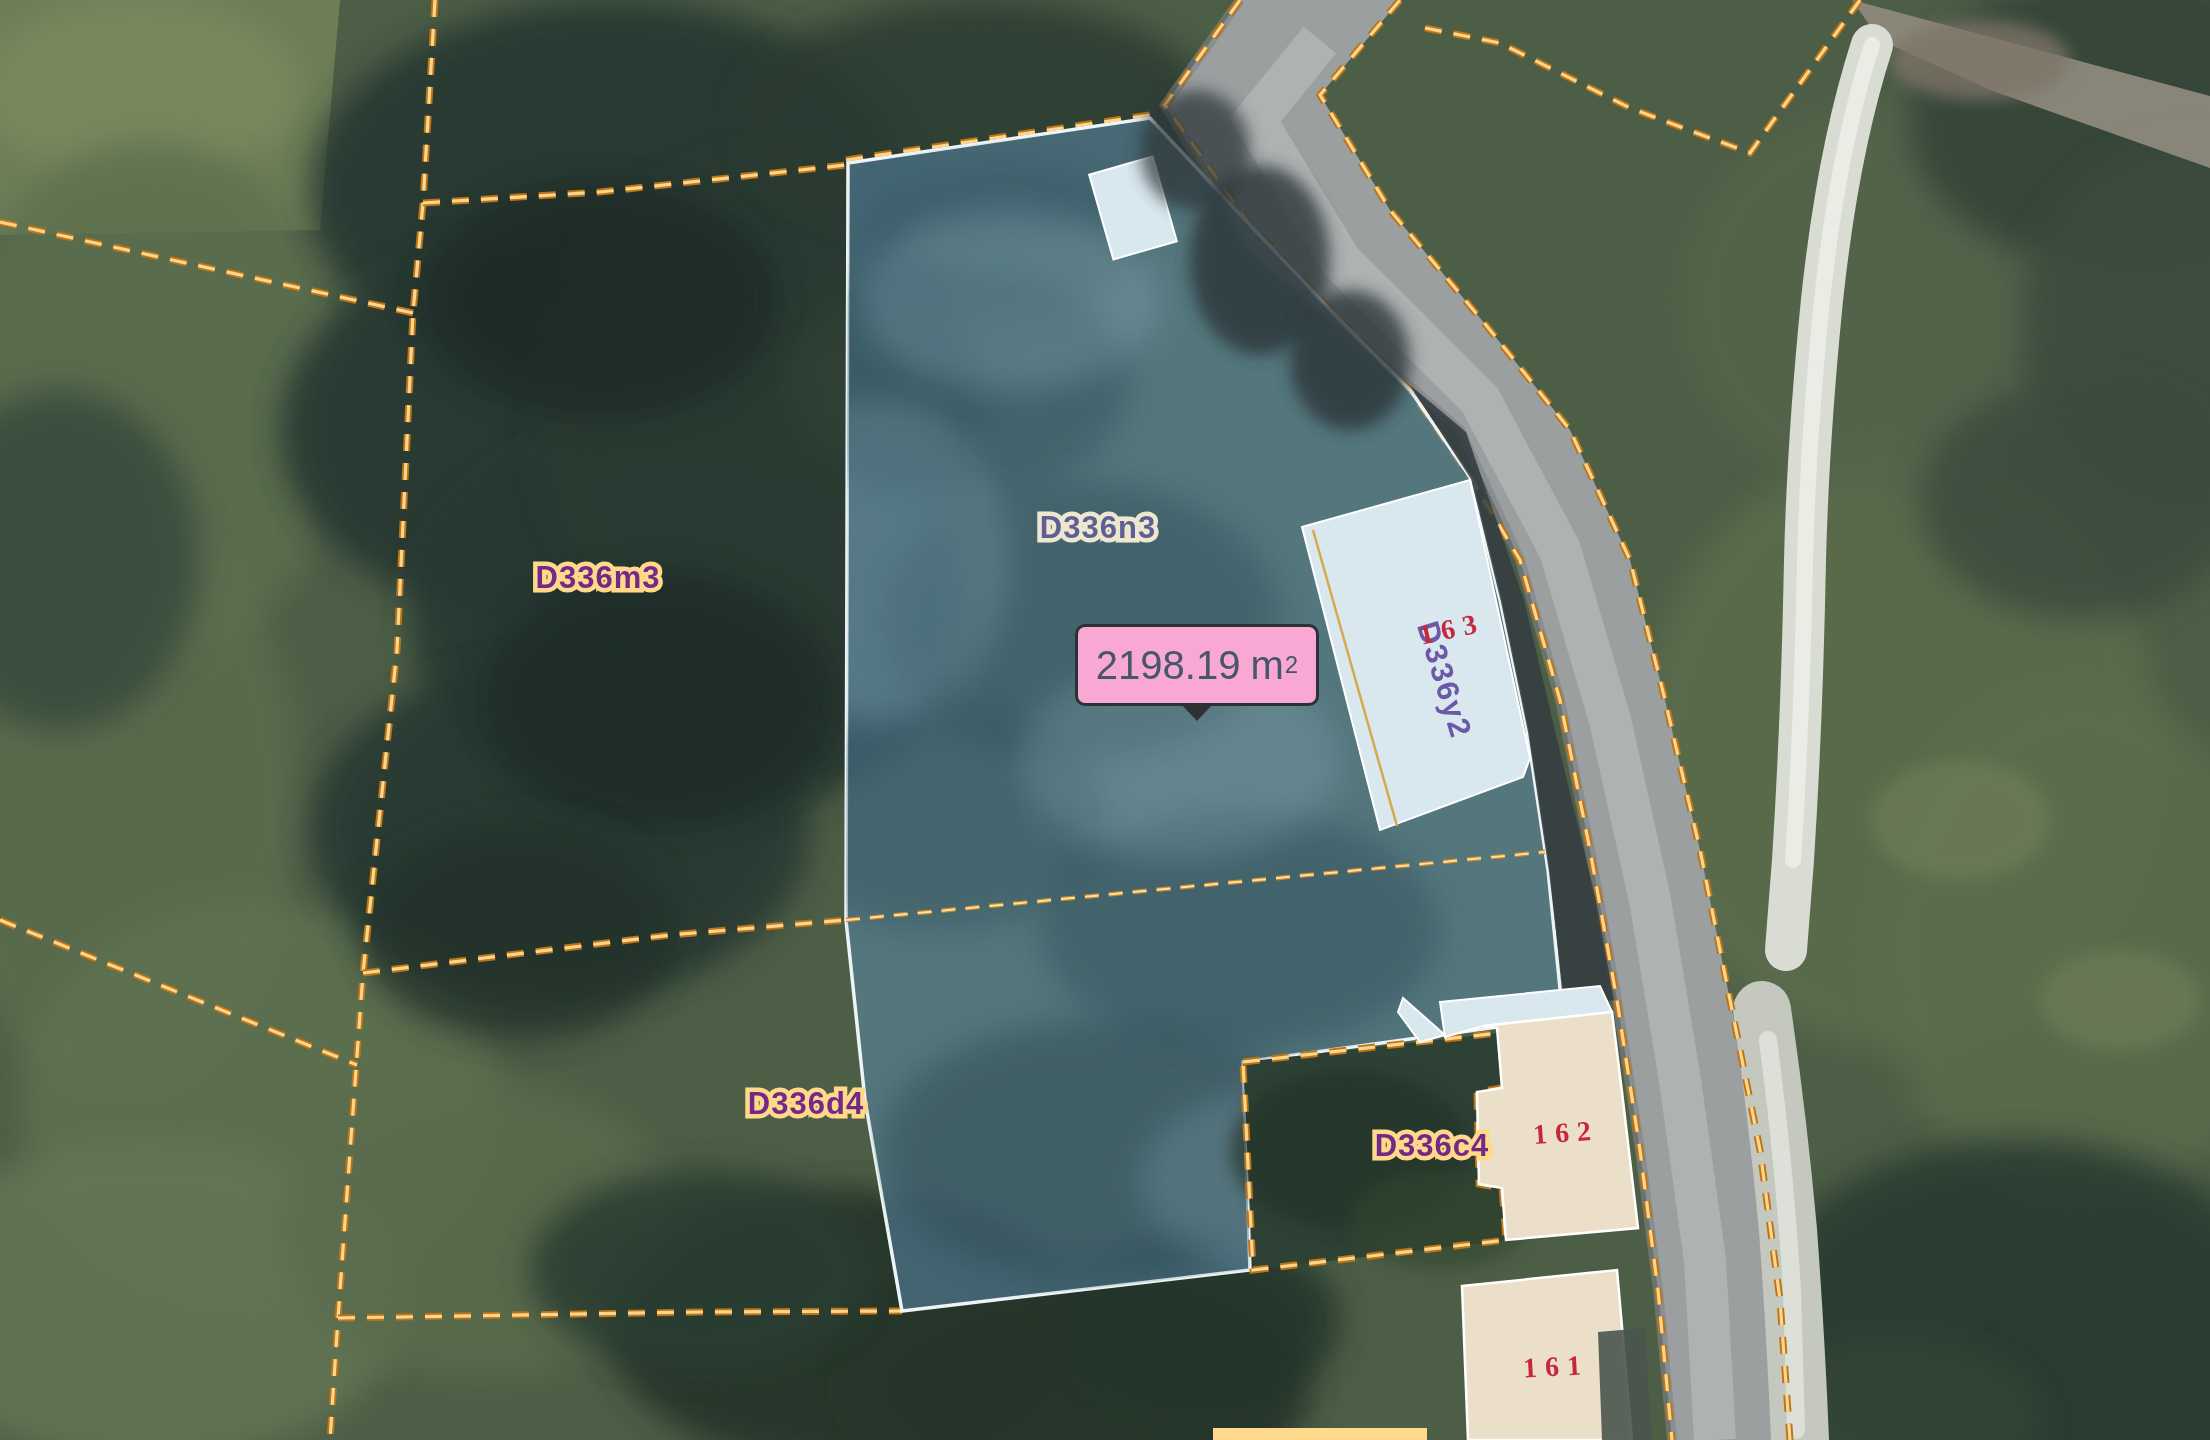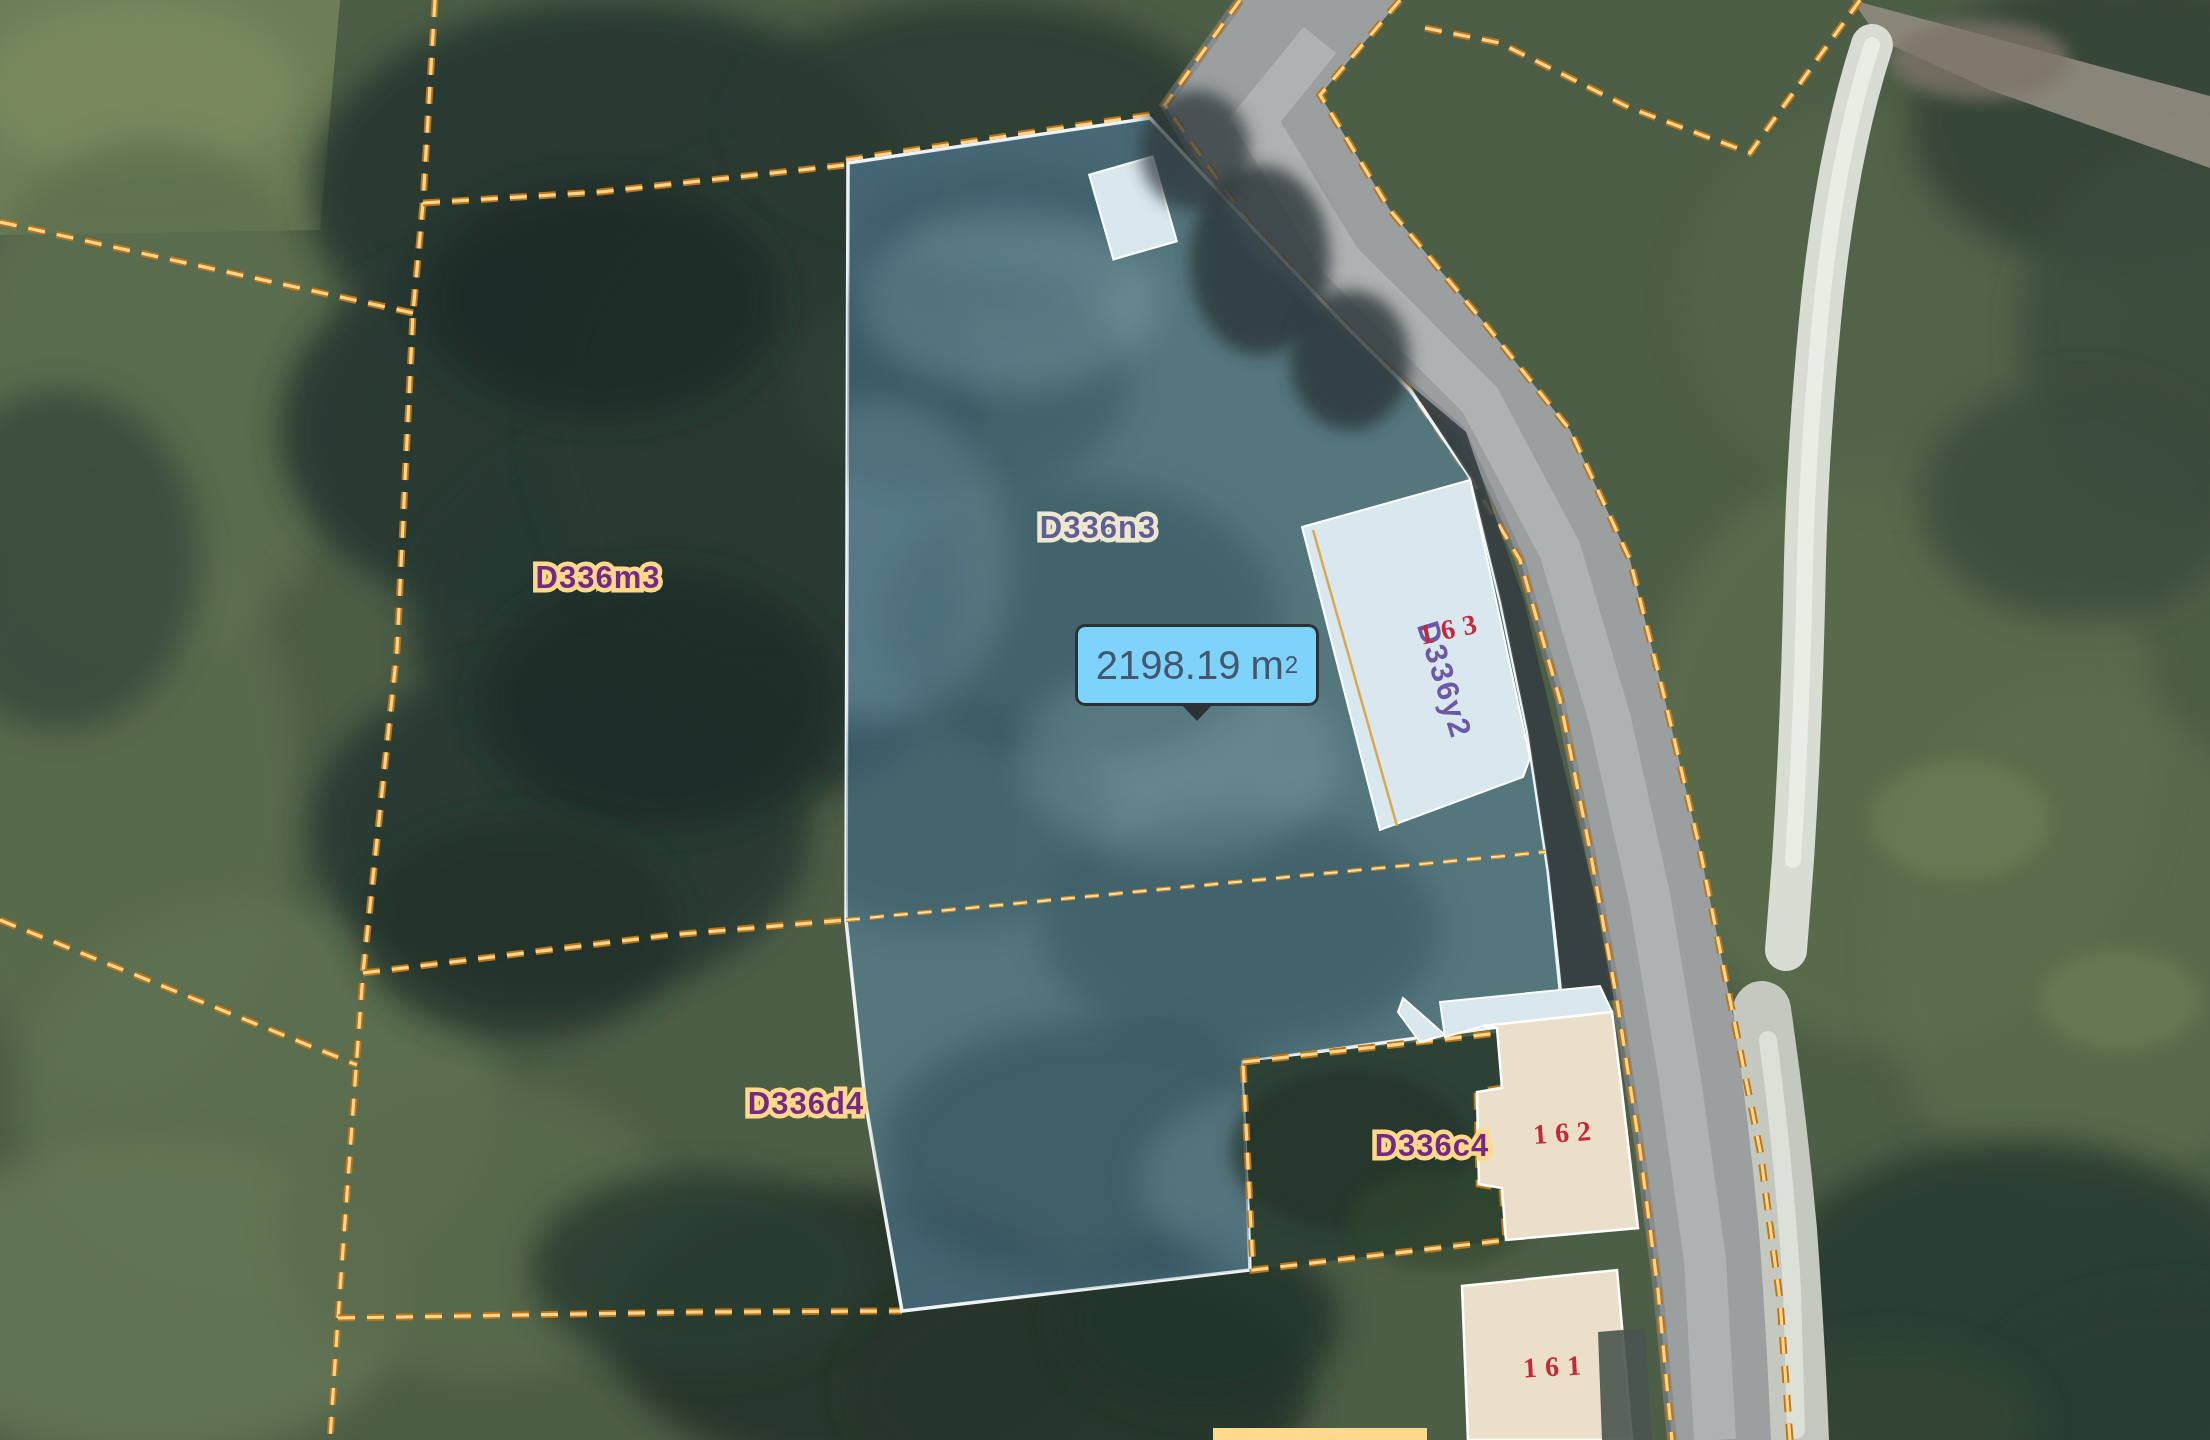--- a/index.html
+++ b/index.html
@@ -14,21 +14,21 @@
   .dt-thin{fill:none;stroke:#ffe0a8;stroke-width:2;stroke-dasharray:14 10;}
 
   .lbl-purple{font:bold 31px "Liberation Sans",sans-serif;fill:#722a86;
               stroke:#ffd98a;stroke-width:9px;paint-order:stroke;letter-spacing:1px;}
   .lbl-blue{font:bold 31px "Liberation Sans",sans-serif;fill:#5f5f94;
             stroke:#eee7cf;stroke-width:9px;paint-order:stroke;letter-spacing:1px;}
   .lbl-red{font:bold 28px "Liberation Serif",serif;fill:#c5273d;letter-spacing:8px;}
   .lbl-y2{font:bold 31px "Liberation Sans",sans-serif;fill:#6d58a8;letter-spacing:2px;}
 
   .tooltip{position:absolute;left:1075px;top:624px;width:238px;height:76px;
-           background:#7dd3fc;border:3px solid #2c3136;border-radius:10px;
+           background:#f9a8d4;border:3px solid #2c3136;border-radius:10px;
            display:flex;align-items:center;justify-content:center;
            color:#46566b;font-size:40px;line-height:1;z-index:5;}
   .tooltip .sup{font-size:24px;vertical-align:super;line-height:0;margin-left:1px;}
   .tooltip .caret{position:absolute;left:50%;top:100%;margin-left:-17px;
            width:0;height:0;border:17px solid transparent;
            border-top:18px solid #2c3136;border-bottom:none;}
 </style>
 </head>
 <body>
 

